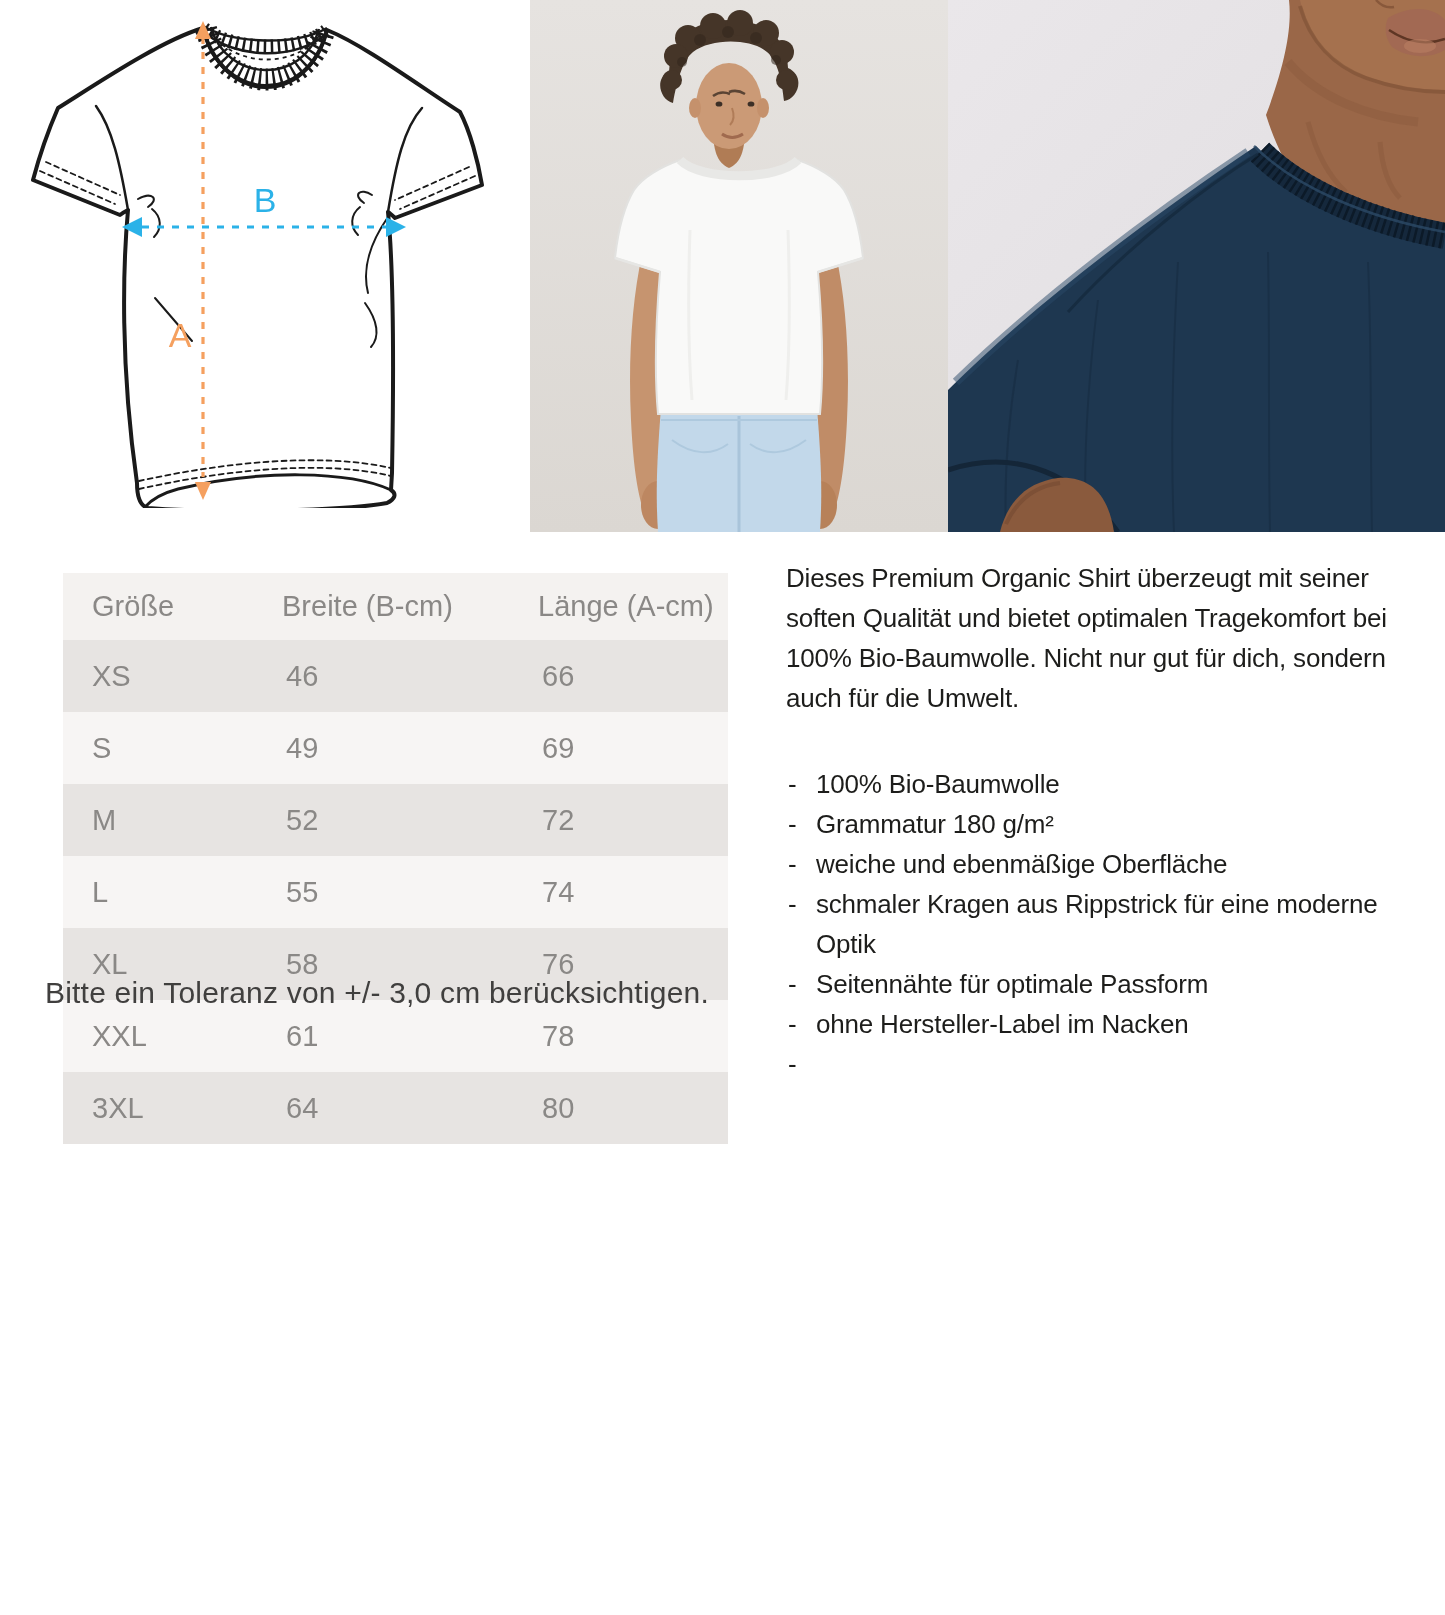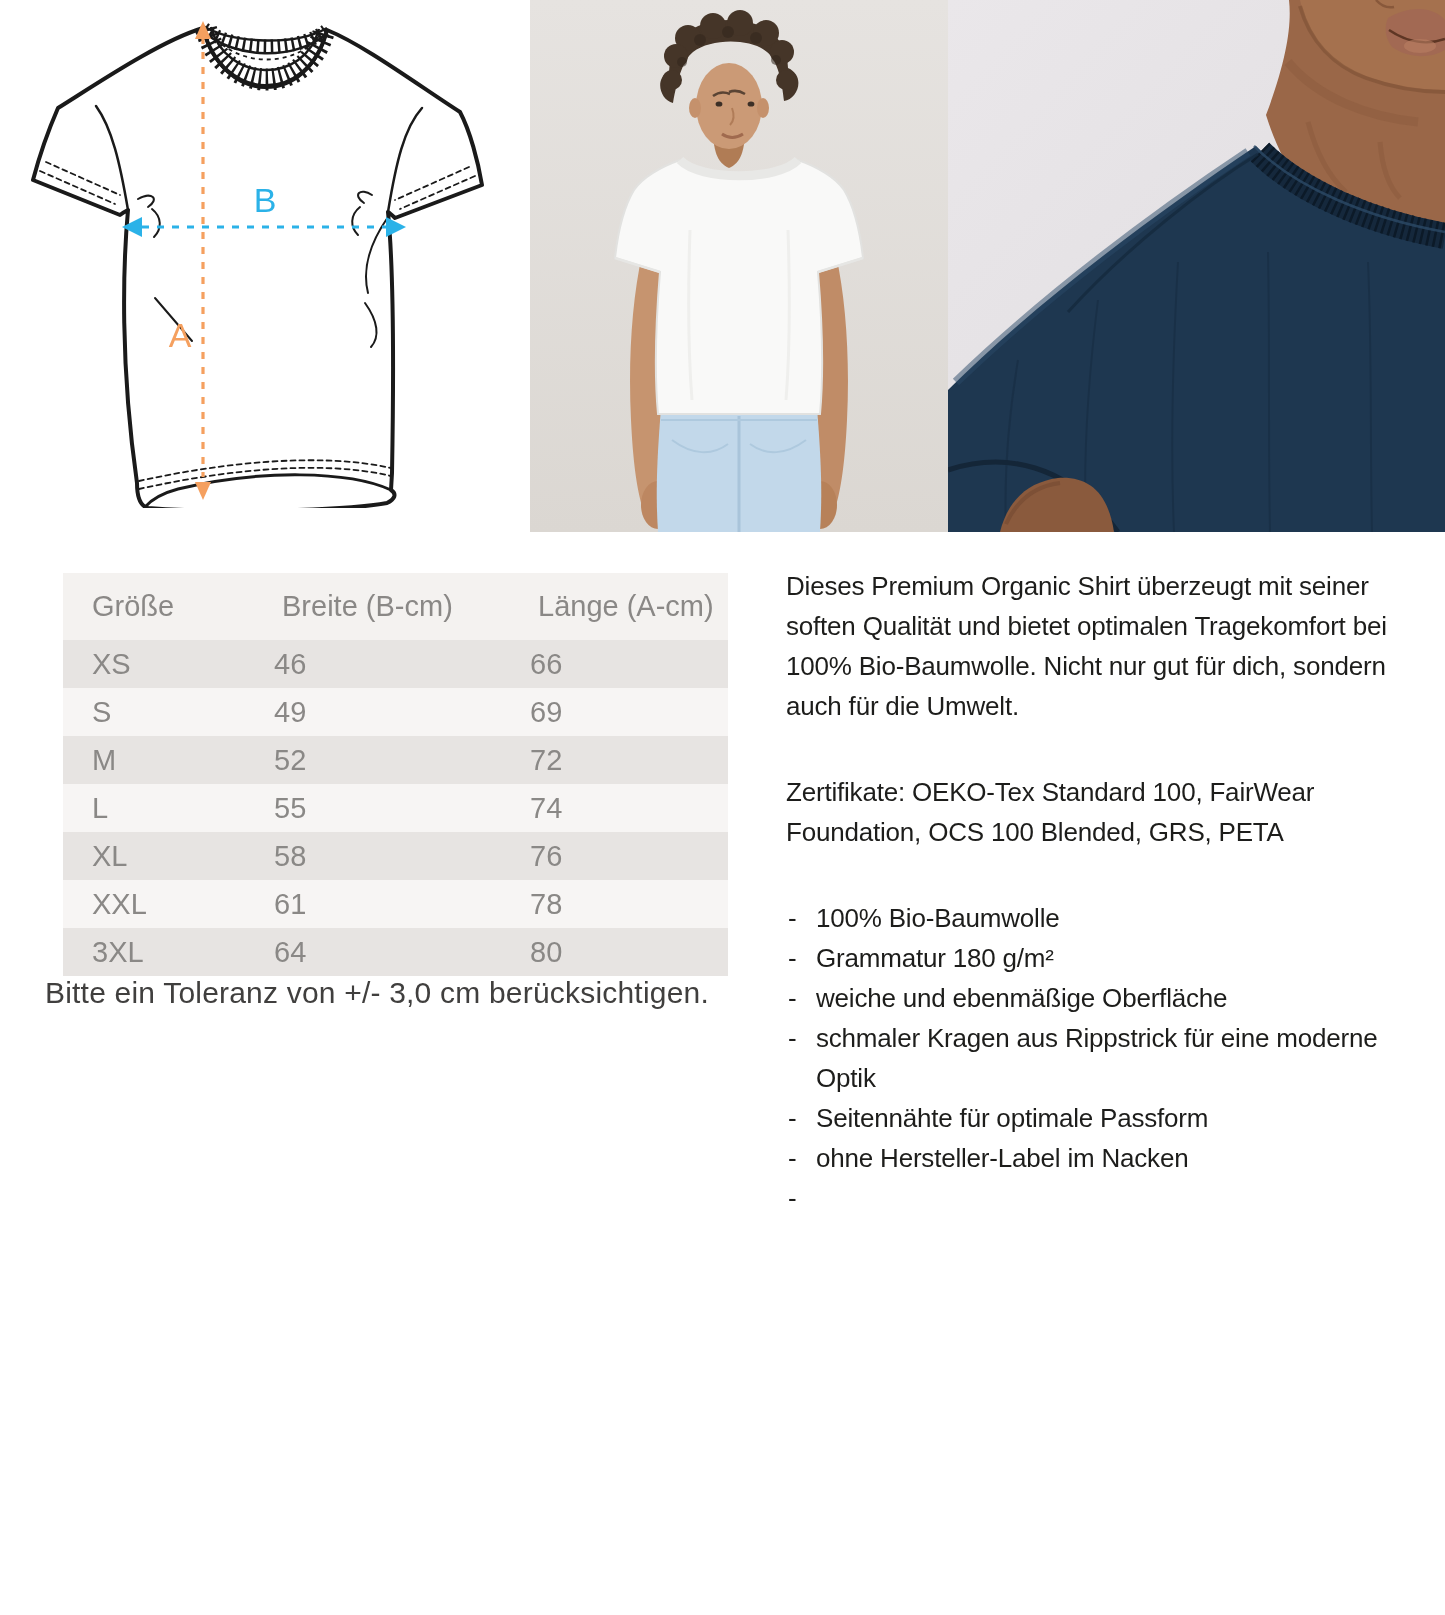--- a/index.html
+++ b/index.html
@@ -21,36 +21,36 @@
   table.sizes{
     position:absolute; left:63px; top:573px; width:665px;
     border-collapse:collapse; table-layout:fixed;
     font-size:29px; color:var(--c-table-text);
   }
   table.sizes col.c1{width:211px;} table.sizes col.c2{width:256px;} table.sizes col.c3{width:198px;}
   table.sizes th{
     background:var(--c-header-bg); height:51px; font-weight:normal;
     text-align:left; padding:8px;
   }
-  table.sizes td{height:48px; padding:0;}
+  table.sizes td{height:48px; padding:12px;}
   table.sizes th:first-child, table.sizes td:first-child{padding-left:29px;}
   table.sizes tbody tr:nth-child(odd){background:var(--c-row-dark);}
   table.sizes tbody tr:nth-child(even){background:var(--c-row-light);}
 
   .tolerance{
     position:absolute; left:45px; top:976px; margin:0;
     font-size:30px; color:var(--c-note-text); letter-spacing:.2px;
   }
 
   .description{
     position:absolute; left:786px; top:550px; width:632px;
     font-size:26px; line-height:40px; color:var(--c-body-text);
     letter-spacing:-.2px;
   }
-  .description p{margin:16px 0 46px 0;}
+  .description p{margin:8px 0 46px 0;}
   .description p.multiline{white-space:pre-line;}
   .description ul{margin:0; padding:0; list-style:none;}
   .description li{position:relative; padding-left:30px;}
   .description li .dash{position:absolute; left:2px; top:0;}
 </style>
 </head>
 <body style="--c-arrow-a: #f5a05f; --c-arrow-b: #2bb2e8; --c-navy: #1e3750; --c-table-text: #8a8886; --c-header-bg: #f4f2f0; --c-row-dark: #e7e4e2; --c-row-light: #f7f5f4; --c-body-text: #1d1d1b; --c-note-text: #403f3e;">
 
 <div class="canvas">
 
@@ -280,21 +280,20 @@
         <td>64</td>
         <td>80</td>
       </tr>
       </tbody>
   </table>
 
   <p class="tolerance">Bitte ein Toleranz von +/- 3,0 cm berücksichtigen.</p>
 
   <div class="description">
     <p>Dieses Premium Organic Shirt überzeugt mit seiner soften Qualität und bietet optimalen Tragekomfort bei 100% Bio-Baumwolle. Nicht nur gut für dich, sondern auch für die Umwelt.</p>
-    <p>Zertifikate: OEKO-Tex Standard 100, FairWear Foundation, OCS 100 Blended, GRS, PETA</p>
     <ul>
 
     <li>
         <span class="dash">-</span>
         <span>100% Bio-Baumwolle</span>
       </li>
         <li>
         <span class="dash">-</span>
         <span>Grammatur 180 g/m²</span>
       </li>

